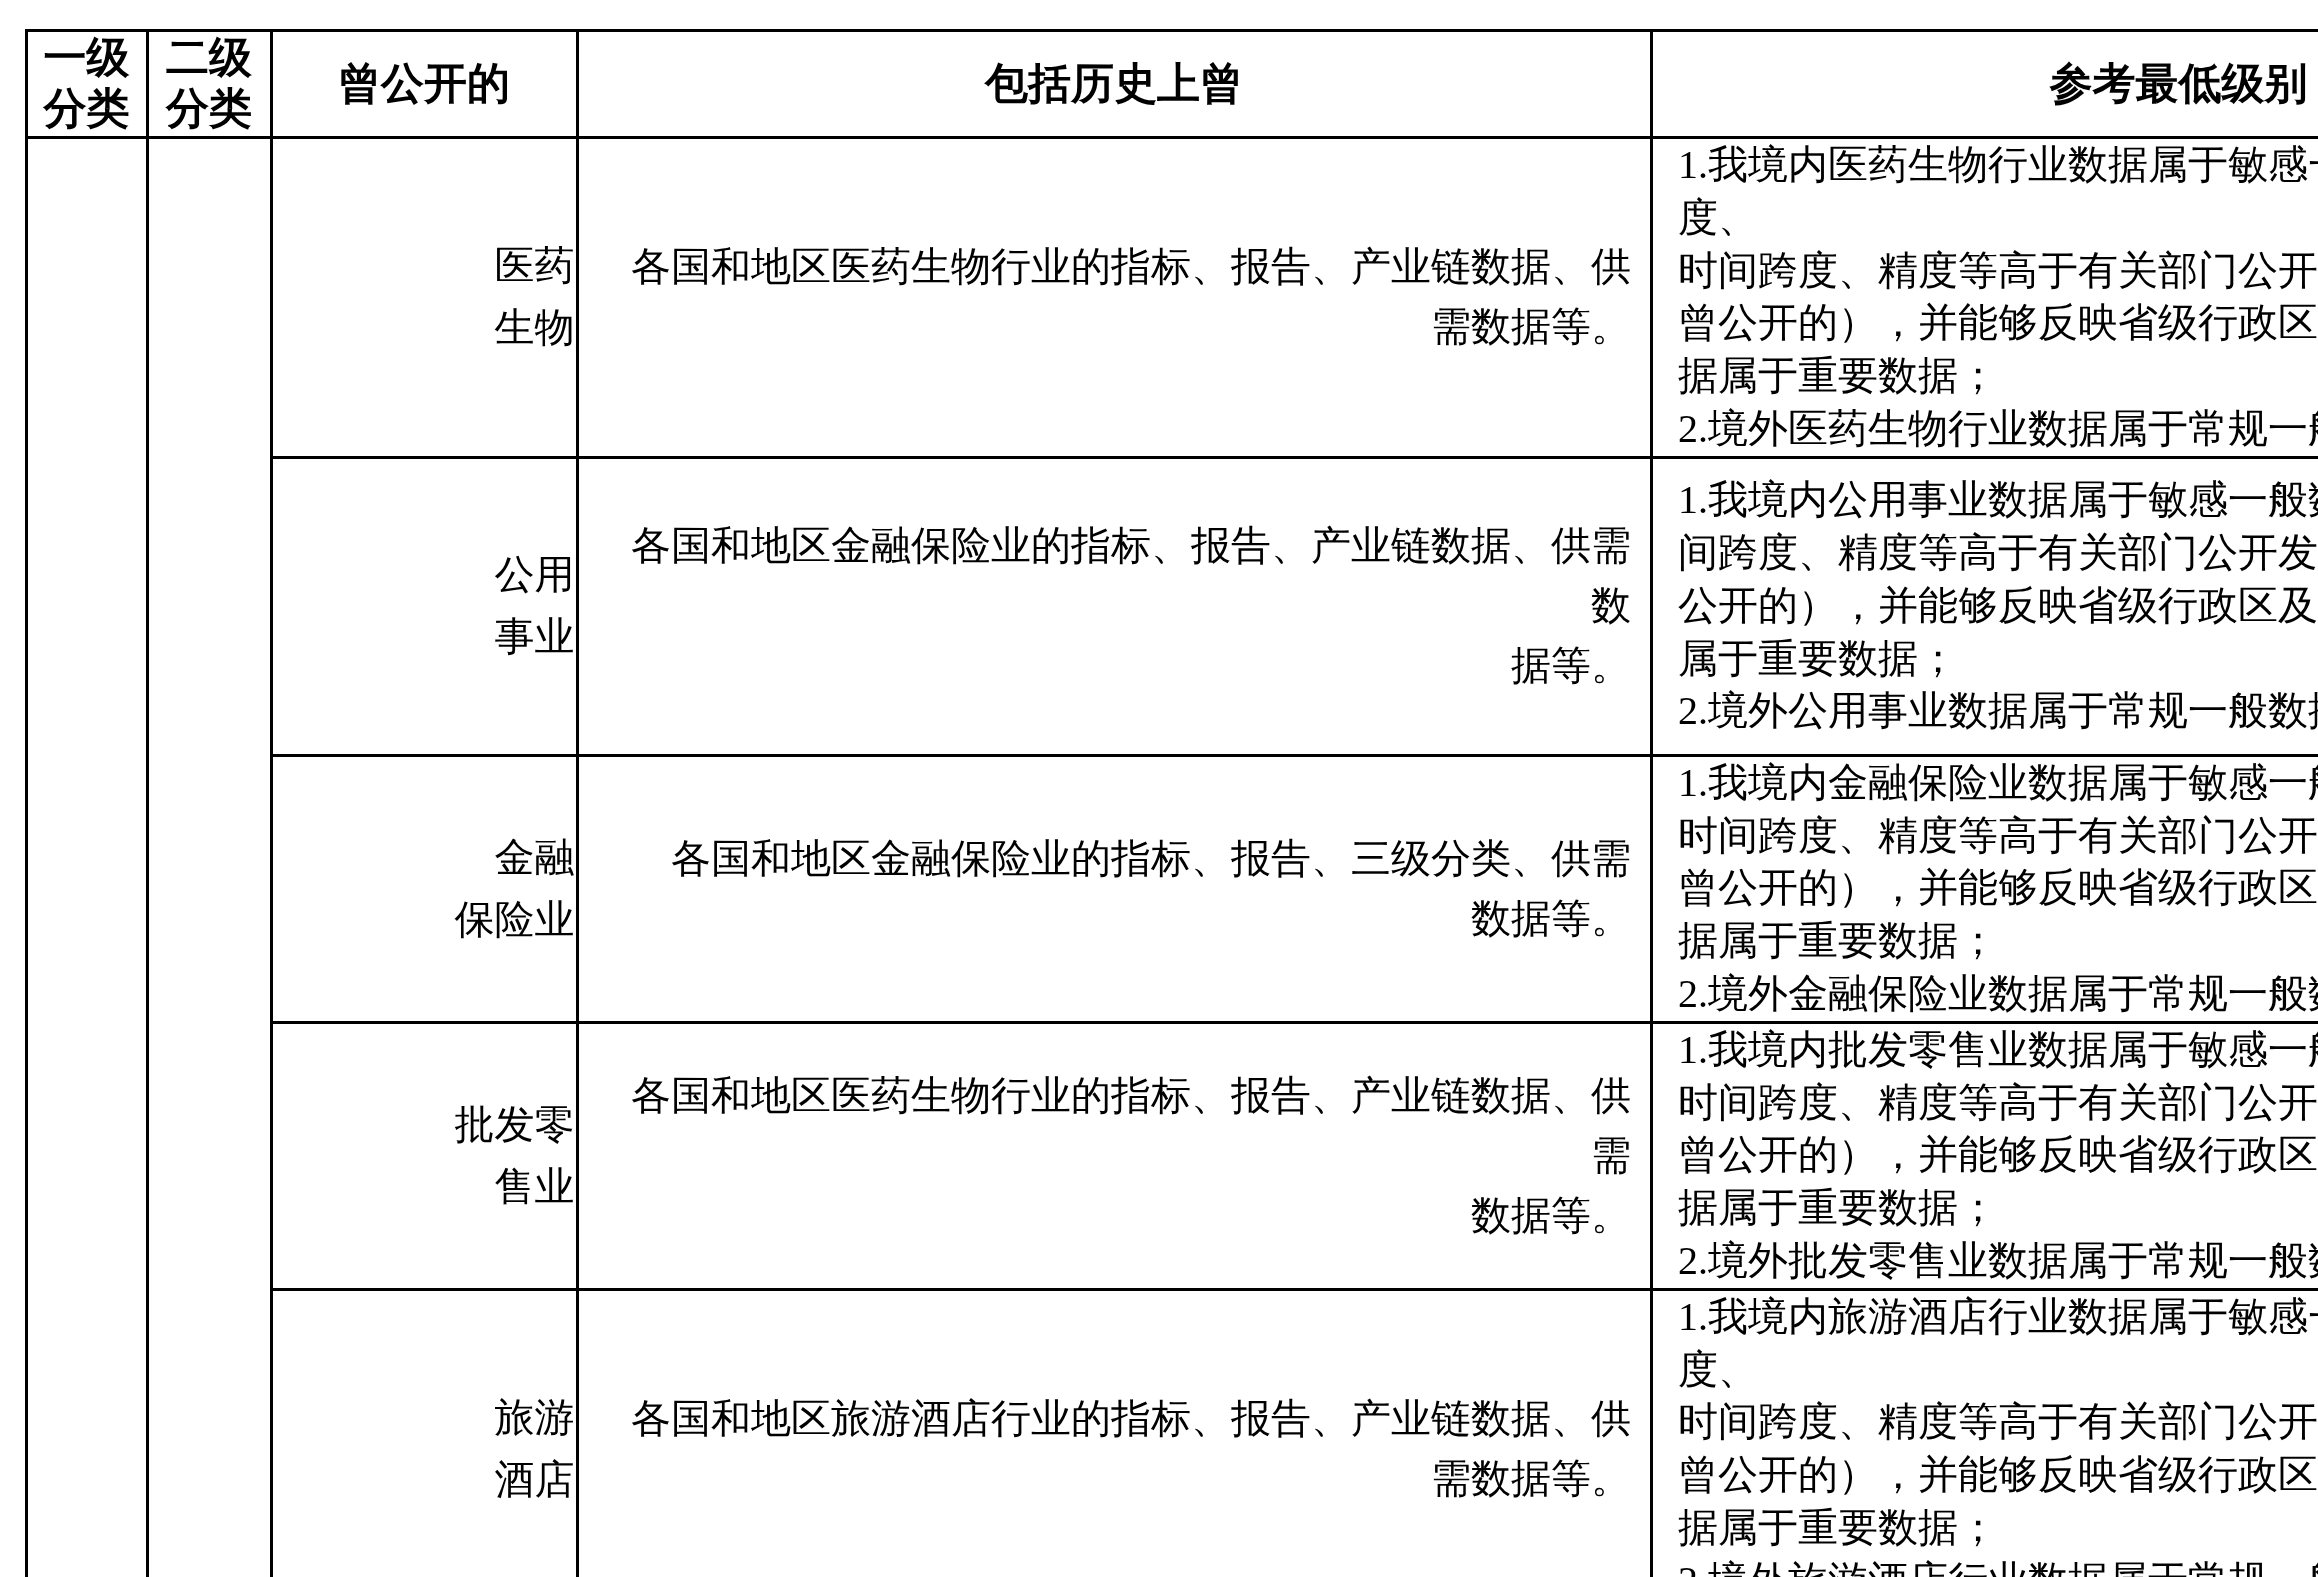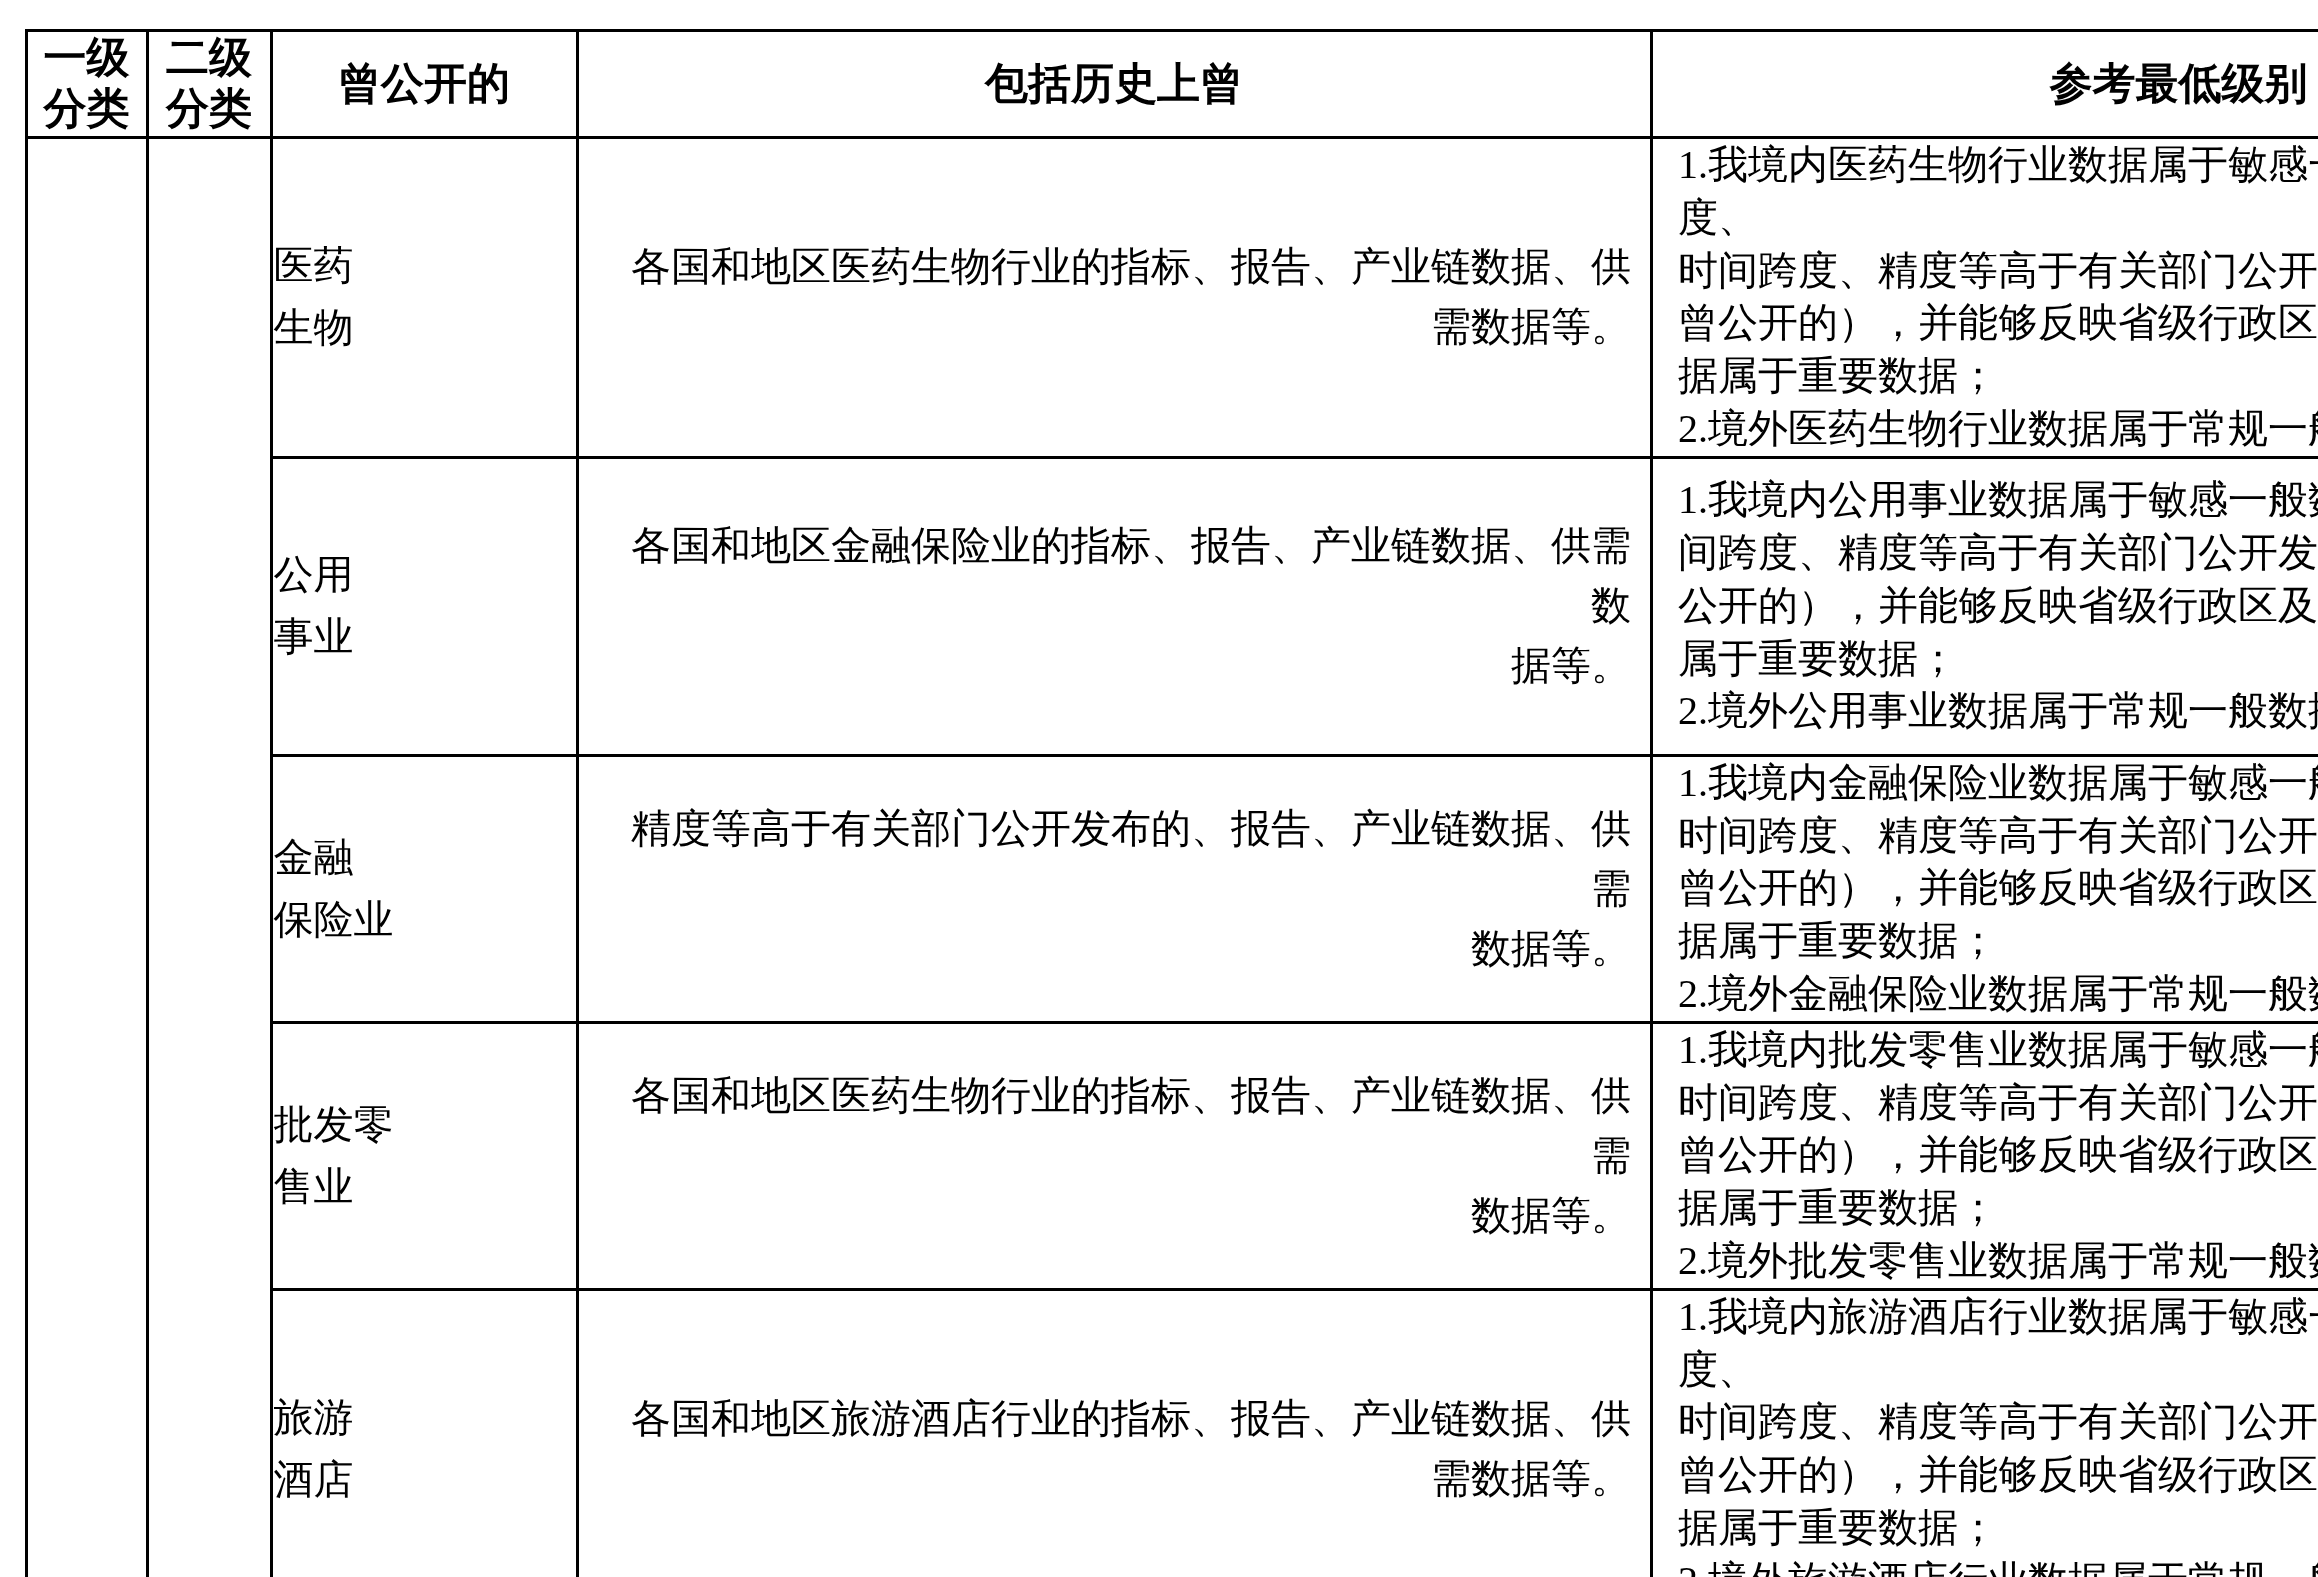--- a/index.html
+++ b/index.html
@@ -35,21 +35,21 @@
     font-weight: bold;
     text-align: center;
     line-height: 1.18;
     white-space: pre-line;
   }
   .class-table td {
     font-size: 40px;
     font-weight: normal;
   }
   td.cell-category {
-    text-align: left;
+    text-align: right;
     line-height: 1.55;
     white-space: pre-line;
   }
   td.cell-desc {
     text-align: right;
     padding: 0 18.5px 0 32px;
     line-height: 1.5;
     white-space: pre-line;
   }
   td.cell-minlevel {
@@ -109,21 +109,21 @@
 据等。</td>
       <td class="cell-minlevel">1.我境内公用事业数据属于敏感一般数据，若覆盖度、时
 间跨度、精度等高于有关部门公开发布的（包括历史上曾
 公开的），并能够反映省级行政区及以上范围情况的数据
 属于重要数据；
 2.境外公用事业数据属于常规一般数据。</td>
     </tr>
     <tr class="r-3">
       <td class="cell-category">金融
 保险业</td>
-      <td class="cell-desc">精度等高于有关部门公开发布的、报告、产业链数据、供需
+      <td class="cell-desc">各国和地区金融保险业的指标、报告、三级分类、供需
 数据等。</td>
       <td class="cell-minlevel">1.我境内金融保险业数据属于敏感一般数据，若覆盖度、
 时间跨度、精度等高于有关部门公开发布的（包括历史上
 曾公开的），并能够反映省级行政区及以上范围情况的数
 据属于重要数据；
 2.境外金融保险业数据属于常规一般数据。</td>
     </tr>
     <tr class="r-4">
       <td class="cell-category">批发零
 售业</td>

